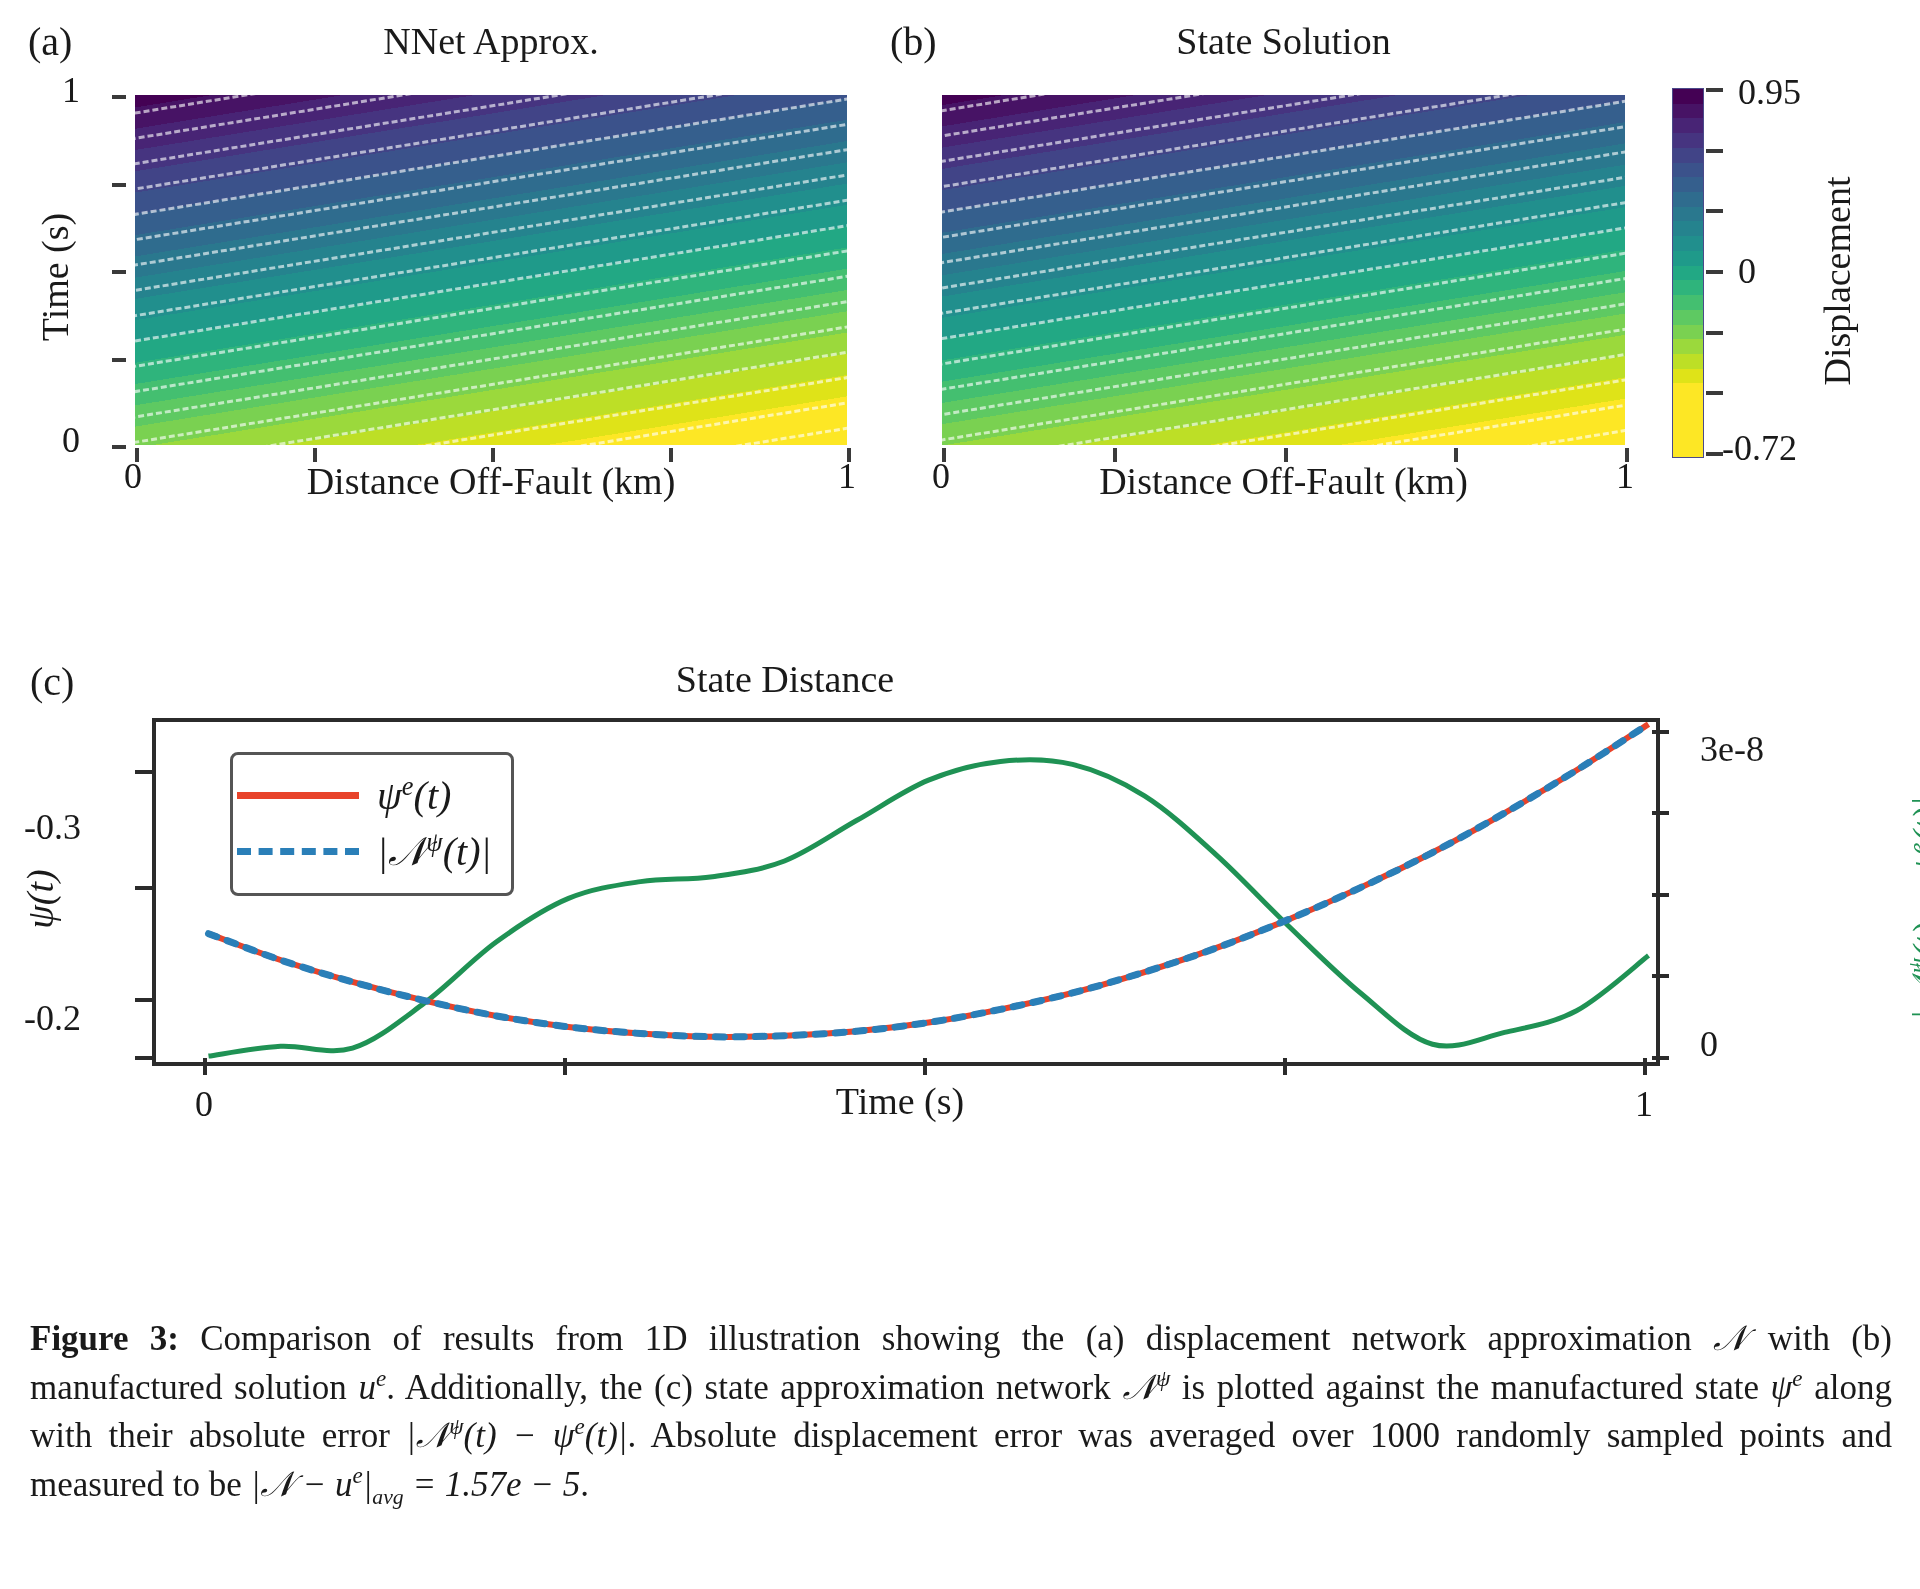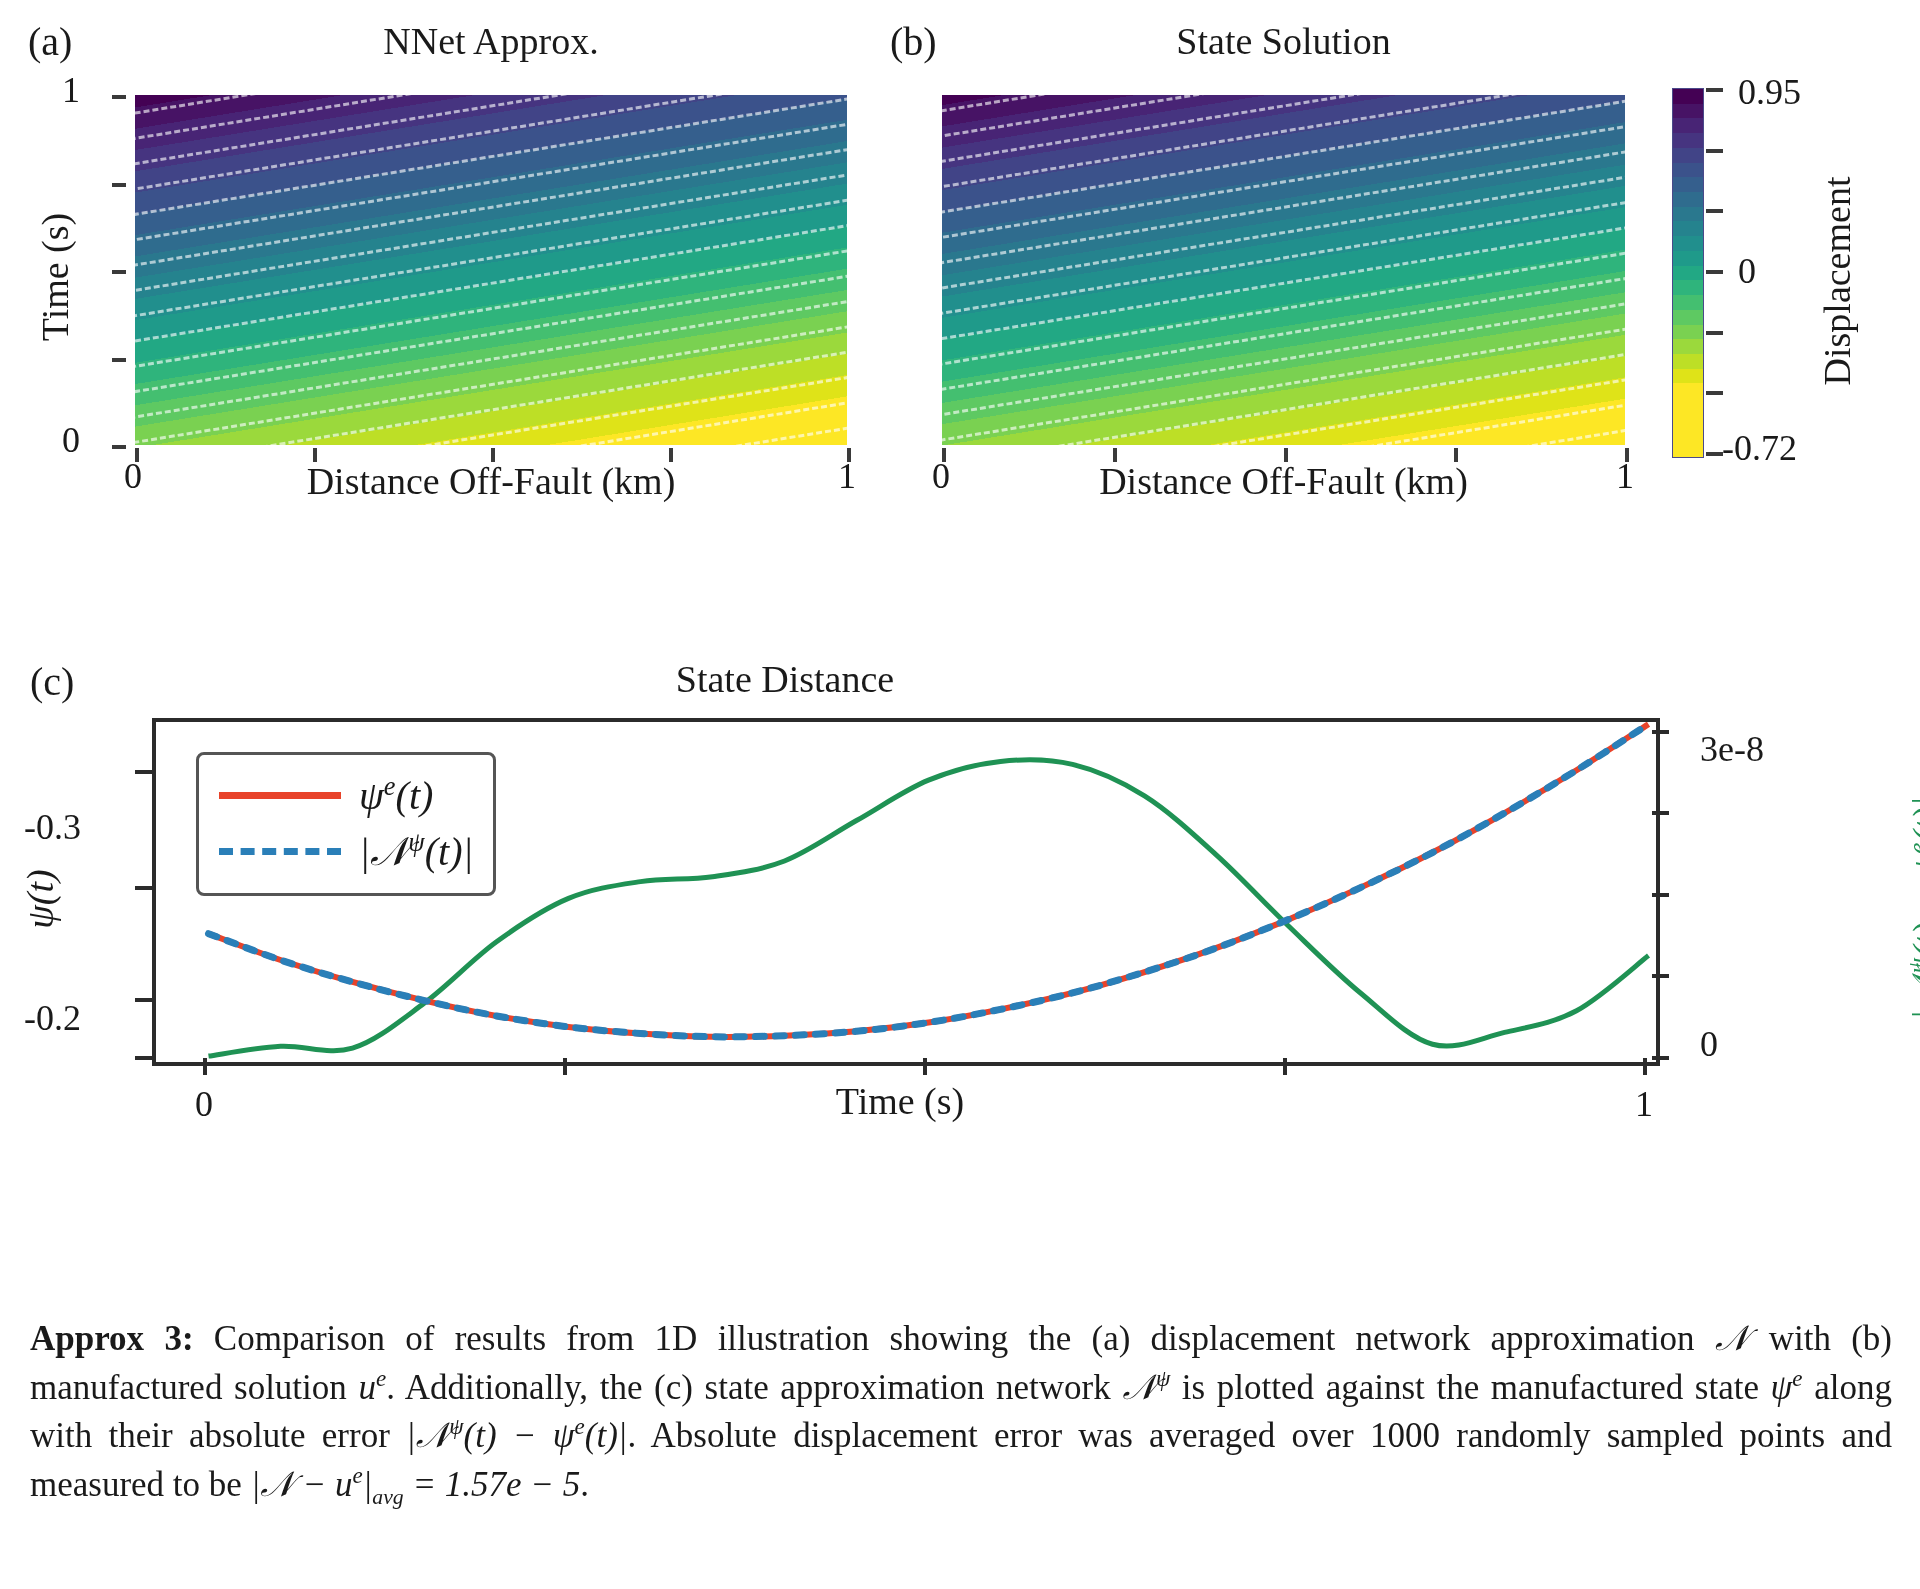--- a/index.html
+++ b/index.html
@@ -68,21 +68,22 @@
   .cbar-ticks span{position:absolute;left:0;width:17px;height:0;border-top:4px solid #3a3a3a;}
 
   
   .axes{position:absolute;border:4px solid #2b2b2b;background:#fff;}
   .ticks-l span{position:absolute;right:100%;width:17px;height:0;border-top:4px solid #2b2b2b;}
   .ticks-r span{position:absolute;left:100%;width:17px;height:0;border-top:4px solid #2b2b2b;}
   .ticks-b span{position:absolute;top:100%;height:17px;width:0;border-left:4px solid #2b2b2b;}
 
   .legend{
     position:absolute;background:#fff;border:3px solid #555;border-radius:8px;
-    padding:12px 20px 14px 20px;
+    padding:12px 20px 14px 4px;
+    margin-left:34px;
   }
   .legend .row{display:flex;align-items:center;height:56px;}
   .legend .swatch{width:122px;height:0;margin-right:18px;}
   .legend .sw-solid{border-top:7px solid #e8432a;}
   .legend .sw-dash{border-top:7px dashed #2a7fb8;}
   .legend .lbl{font-size:40px;font-style:italic;white-space:nowrap;}
 
   
   .caption{
     position:absolute;font-size:35px;line-height:1.34;
@@ -265,17 +266,17 @@
   <div class="tick-lab" style="left:195px;top:1086px;">0</div>
   <div class="tick-lab" style="left:1635px;top:1086px;">1</div>
 
   <div class="axis-lab" style="left:600px;top:1082px;width:600px;text-align:center;">Time (s)</div>
 
   <div class="axis-lab rot90" style="left:-50px;top:880px;width:180px;text-align:center;font-style:italic;">ψ(t)</div>
 
   <div class="axis-lab rot90" style="left:1495px;top:888px;width:860px;text-align:center;color:#1f9254;font-style:italic;">|𝒩<sup>ψ</sup>(t) − ψ<sup>e</sup>(t)|</div>
 
   <div class="caption" style="left:30px;top:1316px;width:1862px;">
-    <b>Approx 3:</b>
+    <b>Figure 3:</b>
     <span>Comparison of results from 1D illustration showing the (a) displacement network approximation </span><span class="cal">𝒩</span><span> with (b) manufactured solution </span><span class="mi">u<sup>e</sup></span><span>. Additionally, the (c) state approximation network </span><span class="cal">𝒩<sup>ψ</sup></span><span> is plotted against the manufactured state </span><span class="mi">ψ<sup>e</sup></span><span> along with their absolute error </span><span class="mi">|𝒩<sup>ψ</sup>(t) − ψ<sup>e</sup>(t)|</span><span>. Absolute displacement error was averaged over 1000 randomly sampled points and measured to be </span><span class="mi">|𝒩 − u<sup>e</sup>|<sub>avg</sub> = 1.57e − 5</span><span>.</span>
   </div>
 
 </div>
 
 </body></html>

